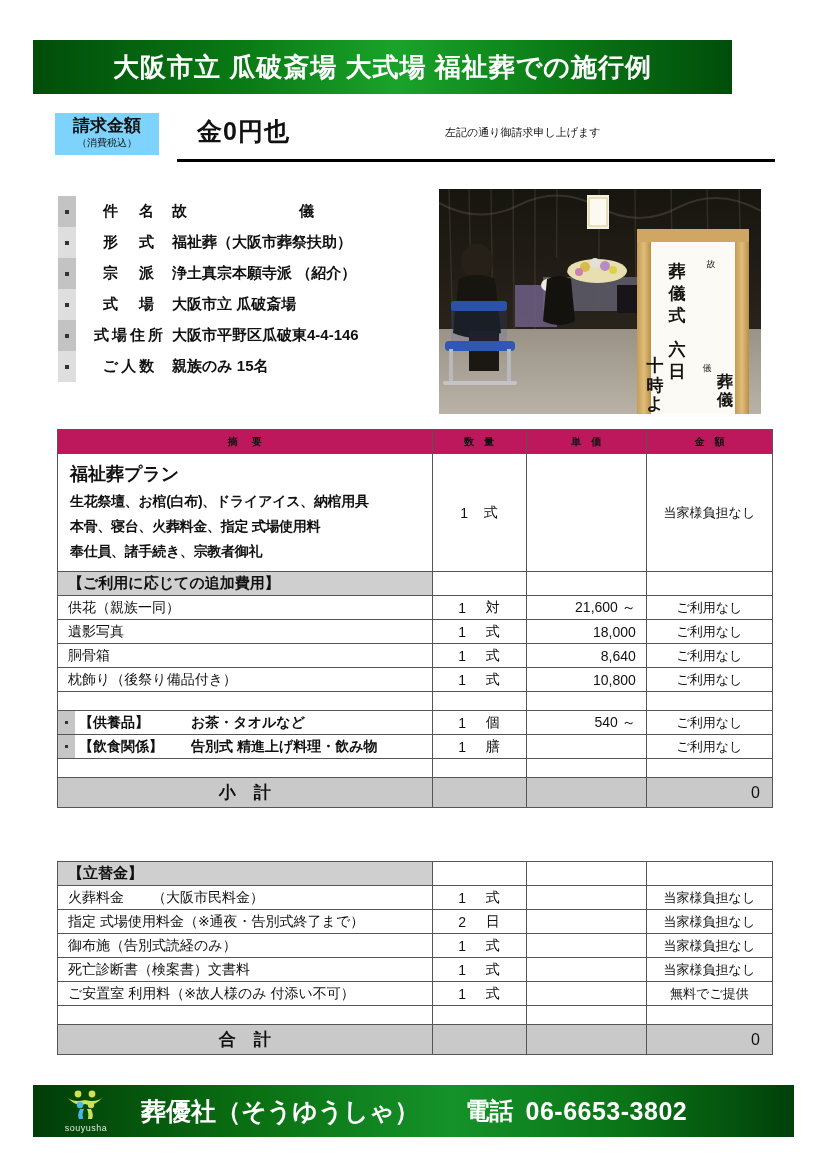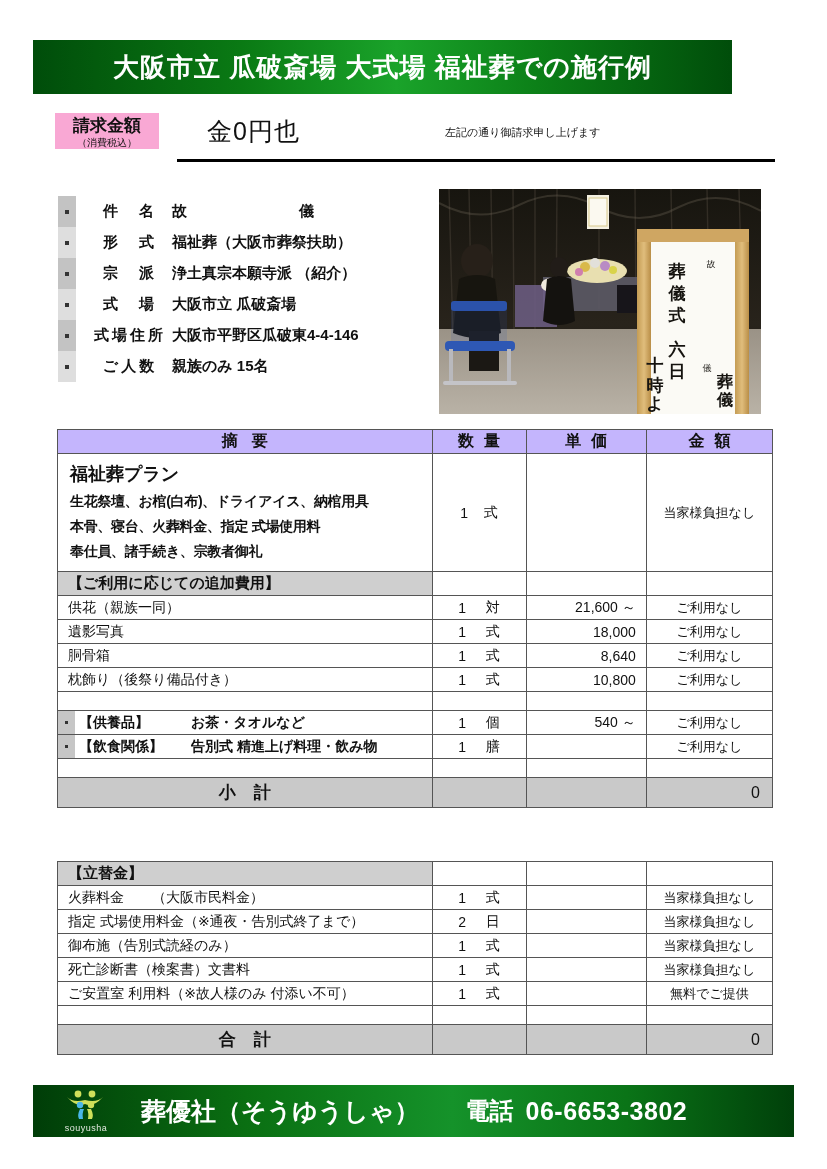--- a/index.html
+++ b/index.html
@@ -43,43 +43,43 @@
     left: 55px;
     top: 113px;
     width: 720px;
     height: 50px;
   }
   .billing-label {
     position: absolute;
     left: 0;
     top: 0;
     width: 104px;
-    height: 36px;
-    background: #f9a8d4;
+    height: 42px;
+    background: #7dd3fc;
     text-align: center;
     padding-top: 2px;
     box-sizing: border-box;
   }
   .billing-label .bl-main {
     display: block;
     font-size: 17px;
     font-weight: bold;
     line-height: 21px;
   }
   .billing-label .bl-sub {
     display: block;
     font-size: 10px;
     line-height: 14px;
   }
   .billing-amount {
     position: absolute;
-    left: 152px;
+    left: 142px;
     top: 2px;
     font-size: 25px;
-    font-weight: normal;
+    font-weight: bold;
     letter-spacing: 1px;
   }
   .billing-note {
     position: absolute;
     left: 390px;
     top: 12px;
     font-size: 11px;
   }
   .billing-underline {
     position: absolute;
@@ -170,24 +170,24 @@
   }
   .tbl.main { top: 429px; }
   .tbl.advance { top: 861px; }
 
   col.c-desc { width: 374px; }
   col.c-qty  { width: 94px; }
   col.c-unit { width: 120px; }
   col.c-amt  { width: 126px; }
 
   .th-cell {
-    background: #c4b5fd;
+    background: #be185d;
     text-align: center;
     font-weight: bold;
-    font-size: 16px;
+    font-size: 10px;
     letter-spacing: 14px;
     text-indent: 14px;
     height: 23px;
   }
   .th-cell.narrow { letter-spacing: 10px; text-indent: 10px; }
 
   .cell-desc {
     text-align: left;
     padding-left: 10px !important;
     font-size: 14px;

